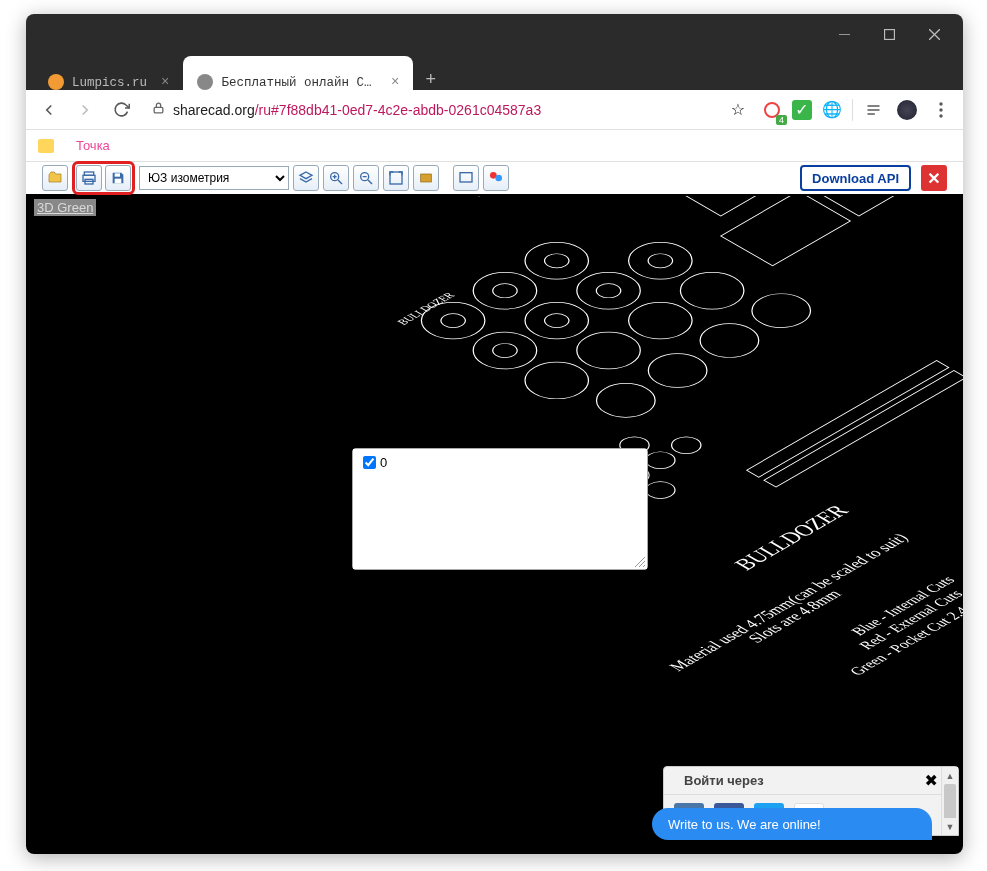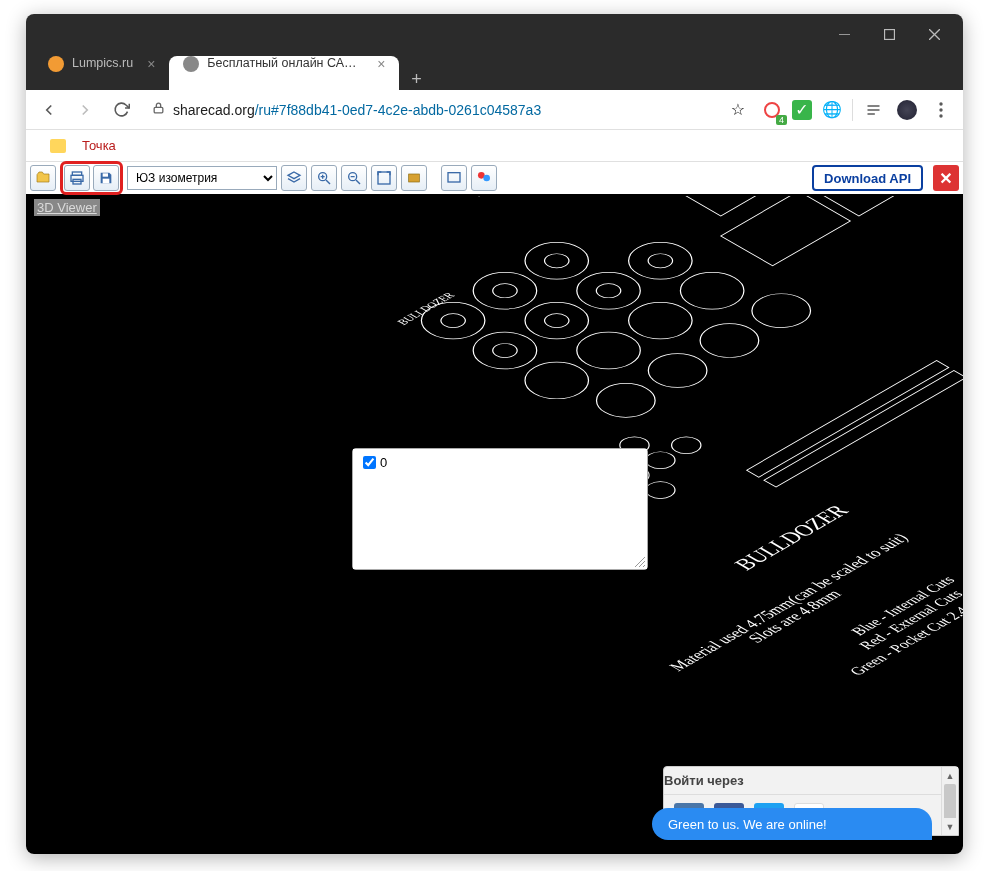--- a/index.html
+++ b/index.html
@@ -5,40 +5,40 @@
 * { box-sizing: border-box; margin: 0; padding: 0; }
 body { font-family: Arial, sans-serif; background: #fff; width: 987px; height: 871px; overflow: hidden; position: relative; }
 
 
 .window { position: absolute; top: 14px; left: 26px; width: 937px; height: 840px; background: #fff; border-radius: 8px; box-shadow: 0 4px 20px rgba(0,0,0,0.3); overflow: hidden; display: flex; flex-direction: column; }
 .titlebar { height: 40px; background: #2b2b2b; display: flex; align-items: center; justify-content: flex-end; padding: 0 6px; }
 .win-btn { width: 45px; height: 30px; display: flex; align-items: center; justify-content: center; color: #bbb; font-size: 13px; }
 .win-btn svg { stroke: #bbb; }
 
 .tabbar { height: 36px; background: #2b2b2b; display: flex; align-items: flex-end; padding-left: 8px; }
-.tab { height: 34px; padding: 0 14px; display: flex; align-items: flex-start; gap: 8px; color: #bbb; font-size: 12.5px; border-radius: 8px 8px 0 0; max-width: 230px; }
+.tab { height: 34px; padding: 0 14px; display: flex; align-items: flex-end; gap: 8px; color: #bbb; font-size: 12.5px; border-radius: 8px 8px 0 0; max-width: 230px; font-family: Liberation Mono, monospace; }
 .tab.active { background: #fff; color: #333; }
 .tab .fav { width: 16px; height: 16px; border-radius: 50%; flex-shrink: 0; }
 .tab .close { margin-left: 6px; color: #888; font-size: 14px; }
 .newtab { color: #bbb; font-size: 18px; padding: 0 12px; }
 
 .addrbar { height: 40px; background: #fff; display: flex; align-items: center; padding: 0 8px; gap: 6px; border-bottom: 1px solid #e0e0e0; }
 .nav-btn { width: 30px; height: 30px; display: flex; align-items: center; justify-content: center; color: #5a5a5a; border-radius: 50%; }
 .url-field { flex: 1; display: flex; align-items: center; gap: 8px; padding: 4px 10px; font-size: 14px; color: #333; }
 .url-field .lock { color: #666; }
 .url-field .domain { color: #202020; }
-.url-field .path { color: #0369a1; }
+.url-field .path { color: #be185d; }
 .addr-icon { width: 28px; height: 28px; display: flex; align-items: center; justify-content: center; }
 
-.bookmarks { height: 32px; background: #fff; display: flex; align-items: center; padding: 0 24px; gap: 16px; border-bottom: 1px solid #e0e0e0; font-size: 13px; color: #b91c1c; }
+.bookmarks { height: 32px; background: #fff; display: flex; align-items: center; padding: 0 12px; gap: 22px; border-bottom: 1px solid #e0e0e0; font-size: 13px; color: #ec4899; }
 .bm-icon { width: 16px; height: 14px; background: #ffd65c; border-radius: 2px; }
 
 
 .app { flex: 1; background: #fff; position: relative; display: flex; flex-direction: column; }
-.toolbar { height: 34px; background: #fff; border-bottom: 2px solid #000; display: flex; align-items: center; padding: 2px 4px; gap: 4px; }
+.toolbar { height: 34px; background: #fff; border-bottom: 2px solid #000; display: flex; align-items: center; padding: 2px 16px; gap: 4px; }
 .tbtn { width: 26px; height: 26px; border: 1px solid #9ab; background: linear-gradient(#fff,#e6eef6); border-radius: 3px; display: flex; align-items: center; justify-content: center; }
 .tbtn svg { width: 16px; height: 16px; }
 .highlight-box { border: 3px solid #e02020; border-radius: 6px; padding: 1px; display: flex; gap: 3px; }
 .tsel { height: 24px; border: 1px solid #9ab; background: #fff; font-size: 12px; padding: 0 4px; }
 .tsel.view { width: 150px; }
 .tsel.model { width: 170px; }
 .sharecad-btn { height: 26px; padding: 0 10px; background: #fff; border: 2px solid #0a3fa0; color: #0a3fa0; font-weight: bold; font-size: 13px; border-radius: 4px; margin-left: auto; }
 .close-red { width: 26px; height: 26px; background: #d33; border-radius: 3px; display: flex; align-items: center; justify-content: center; color: #fff; font-weight: bold; margin-left: 6px; }
 
 .canvas { flex: 1; background: #000; position: relative; overflow: hidden; }
@@ -52,21 +52,21 @@
 .dialog { position: absolute; top: 252px; left: 326px; width: 296px; background: #f4f4f4; border: 1px solid #aaa; border-radius: 4px; box-shadow: 0 2px 8px rgba(0,0,0,0.3); }
 .dialog-hdr { height: 30px; background: linear-gradient(#f9f9f9,#e8e8e8); border-bottom: 1px solid #ccc; display: flex; align-items: center; padding: 0 8px; border-radius: 4px 4px 0 0; }
 .dialog-hdr .title { flex: 1; font-size: 13px; font-weight: bold; color: #444; }
 .dialog-hdr .x { color: #555; font-size: 14px; }
 .dialog-body { background: #fff; min-height: 120px; padding: 6px 10px; font-size: 13px; }
 .dialog-body label { display: flex; align-items: center; gap: 4px; }
 .resize-grip { position: absolute; bottom: 2px; right: 2px; width: 12px; height: 12px; }
 
 
 .login-panel { position: absolute; bottom: 18px; right: 4px; width: 296px; background: #f2f2f2; border: 1px solid #ccc; border-radius: 4px 4px 0 0; }
-.login-hdr { height: 28px; display: flex; align-items: center; padding: 0 0; border-bottom: 1px solid #ddd; }
+.login-hdr { height: 28px; display: flex; align-items: center; padding: 0 20px; border-bottom: 1px solid #ddd; }
 .login-hdr .title { flex: 1; font-size: 13px; font-weight: bold; color: #444; }
 .login-body { padding: 8px 10px 6px 10px; display: flex; gap: 10px; }
 .social { width: 30px; height: 26px; border-radius: 3px; display: flex; align-items: center; justify-content: center; color: #fff; font-size: 13px; font-weight: bold; }
 .vk { background: #4a76a8; } .fb { background: #3b5998; } .tw { background: #1da1f2; } .gg { background: #fff; border: 1px solid #ddd; color: #ea4335; }
 
 
 .chat { position: absolute; bottom: 14px; left: 626px; width: 280px; height: 32px; background: #2a8bf2; color: #fff; font-size: 13px; display: flex; align-items: center; padding: 0 16px; border-radius: 16px 16px 0 16px; }
 
 .scrollbar { position: absolute; right: 0; top: 0; bottom: 0; width: 17px; background: #f0f0f0; border-left: 1px solid #ddd; }
 .sb-btn { height: 17px; background: #f0f0f0; display: flex; align-items: center; justify-content: center; font-size: 9px; color: #666; }
@@ -237,21 +237,21 @@
           <svg viewBox="0 0 24 24">
             <circle cx="8" cy="8" r="5" fill="#e33"></circle>
             <circle cx="16" cy="12" r="5" fill="#39f"></circle>
           </svg>
         </div>
       <button class="sharecad-btn">Download API</button>
       <div class="close-red">✕</div>
     </div>
 
     <div class="canvas">
-      <a class="viewer-link">3D Viewer</a>
+      <a class="viewer-link">3D Green</a>
 
       <svg class="cad-svg" viewBox="0 0 937 660">
         <g stroke="#fff" stroke-width="1" fill="none" transform="translate(20,10)">
 
           <g transform="matrix(0.866,-0.5,0.866,0.5,0,0)">
 
             <g>
               <ellipse cx="120" cy="350" rx="26" ry="26"></ellipse>
                 <ellipse cx="120" cy="350" rx="10" ry="10"></ellipse>
               <ellipse cx="180" cy="350" rx="26" ry="26"></ellipse>
@@ -352,19 +352,19 @@
           <div class="social gg">G</div>
         </div>
         <div class="scrollbar">
           <div class="sb-btn">▲</div>
           <div class="sb-thumb" style="height:36px"></div>
           <div class="sb-btn" style="position:absolute;bottom:0;width:100%">▼</div>
         </div>
       </div>
 
       <div class="chat">
-        <span>Green to us. We are online!</span>
+        <span>Write to us. We are online!</span>
       </div>
 
     </div>
 
   </div>
 </div>
 
 </body></html>

